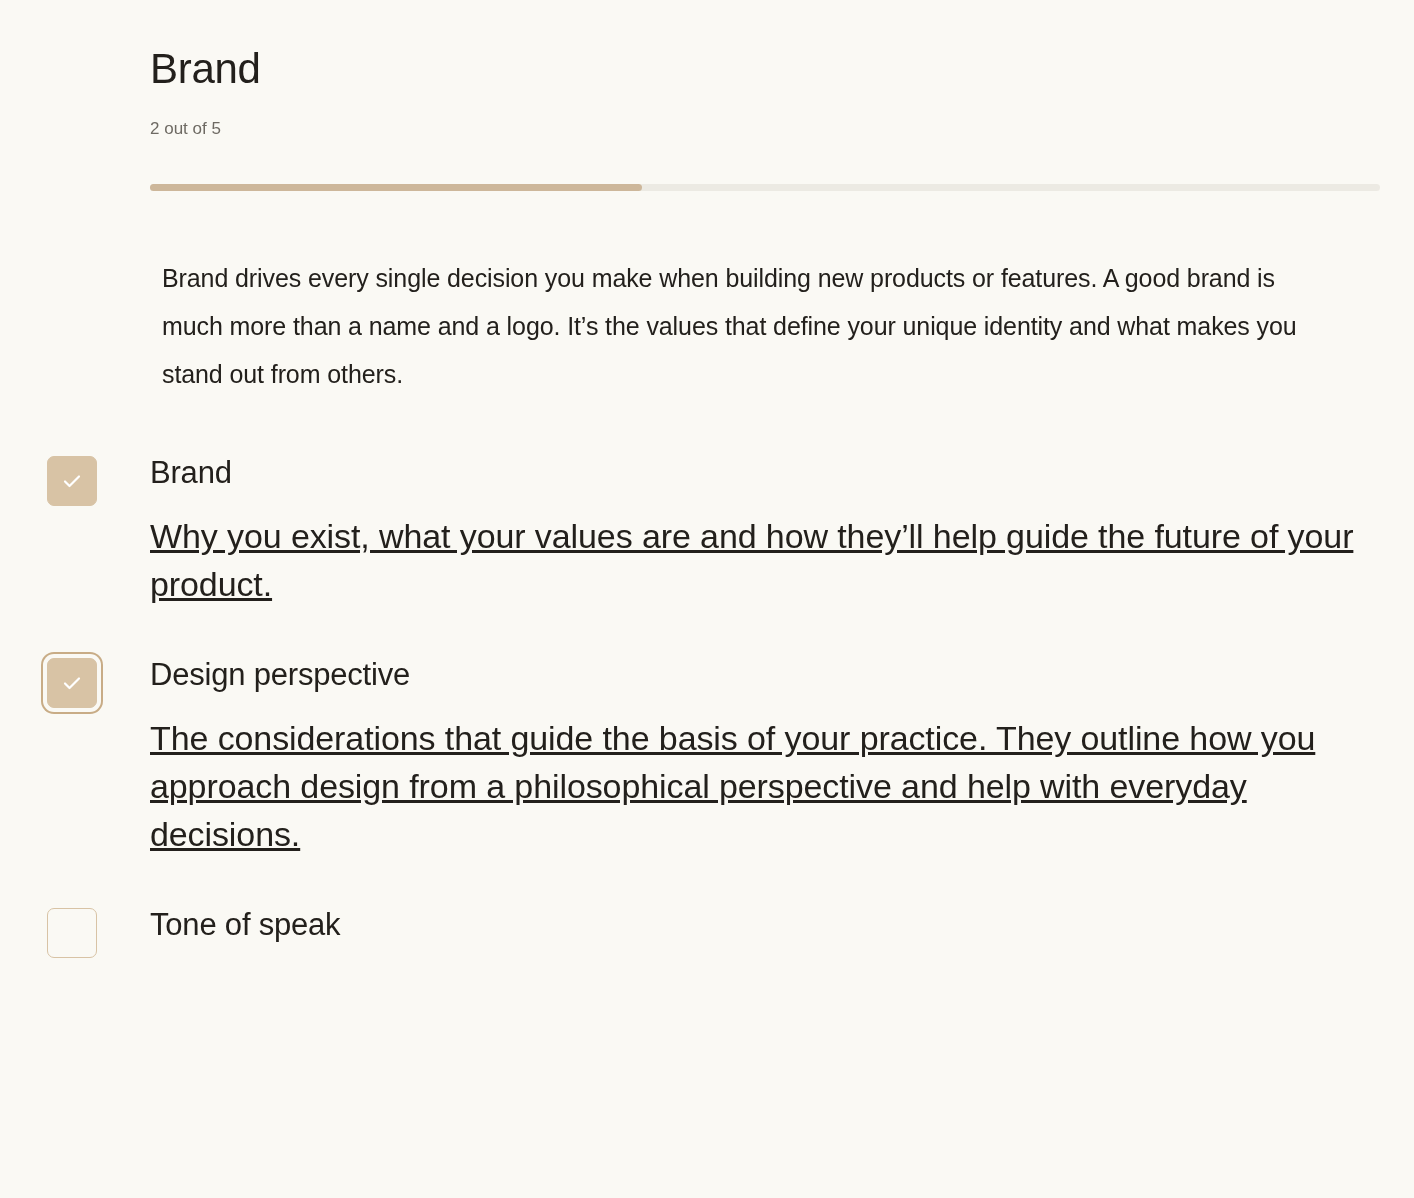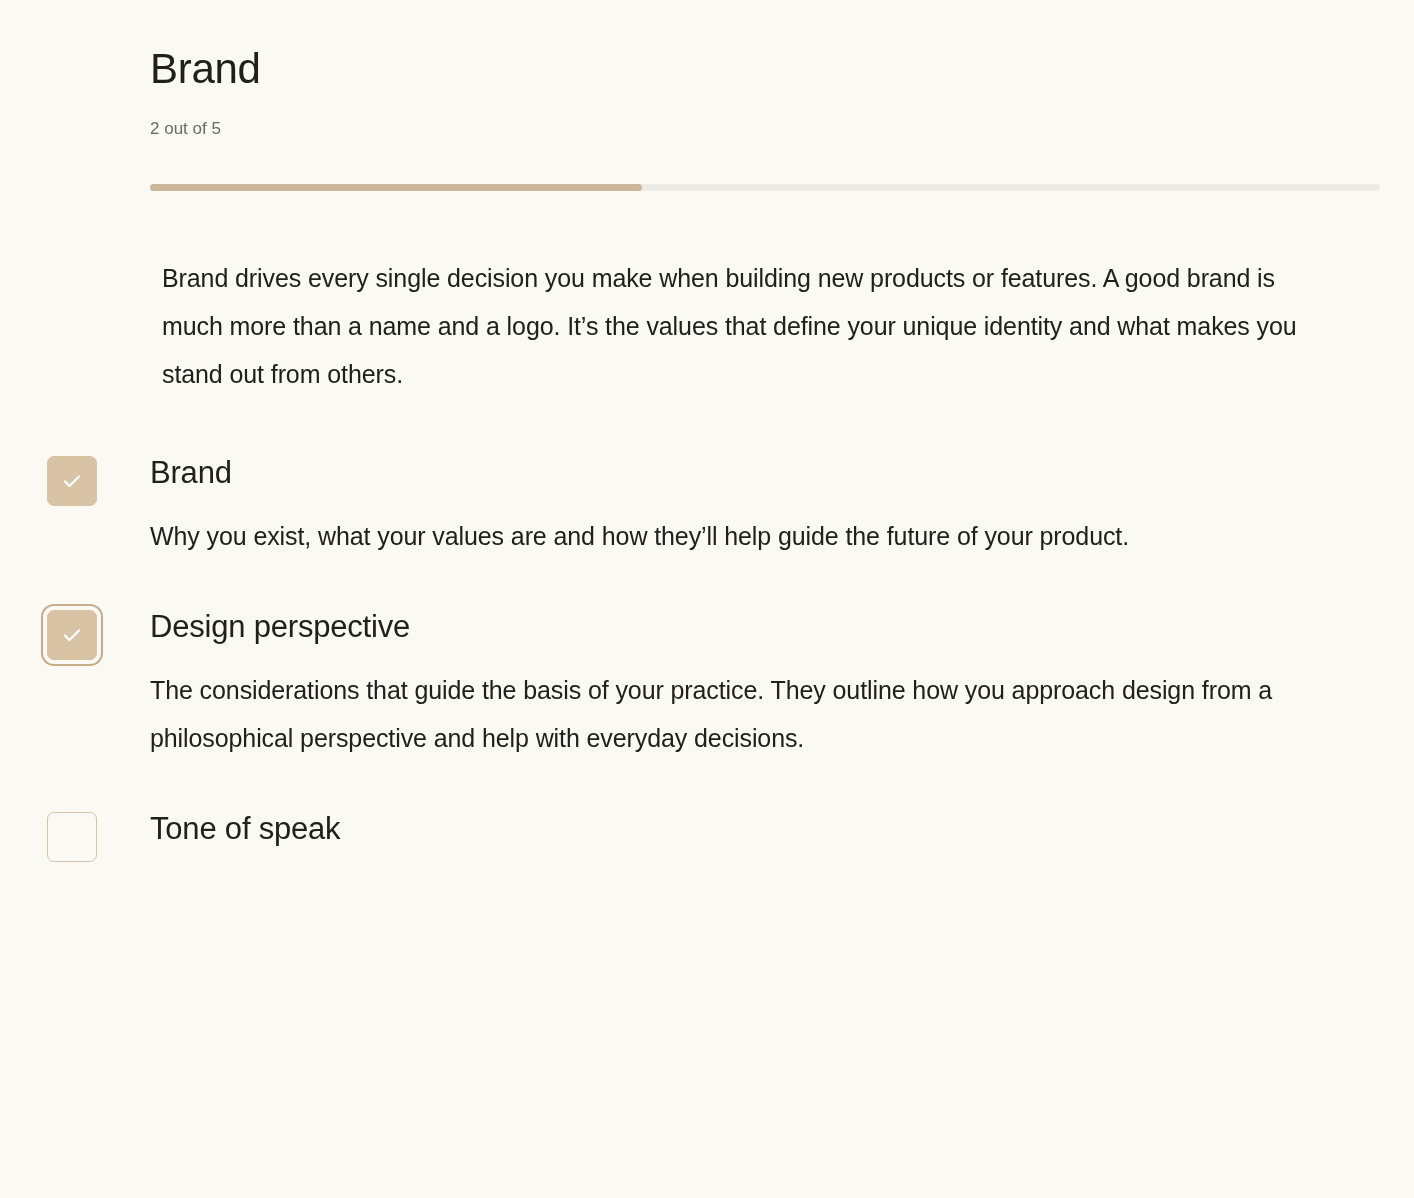--- a/index.html
+++ b/index.html
@@ -130,26 +130,27 @@
   }
   .item-title {
     font-size: 31px;
     line-height: 40px;
     font-weight: 400;
     color: #23201c;
     margin: 0;
     letter-spacing: -0.2px;
   }
   .item-desc {
-    font-size: 25px;
+    font-size: 34px;
     line-height: 48px;
     color: #23201c;
     margin: 19px 0 0 0;
     font-weight: 400;
     letter-spacing: -0.1px;
+    text-decoration: underline;
   }
 </style>
 </head>
 <body>
 
 <div class="page">
   <div class="content">
 
     <div class="header">
       <h1 class="title">Brand</h1>

